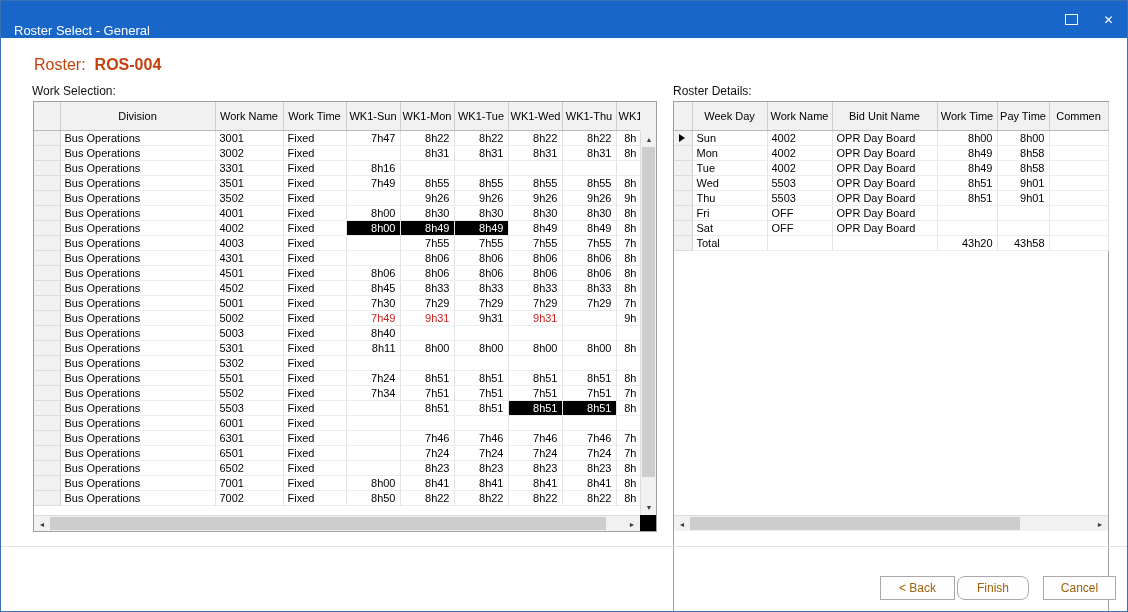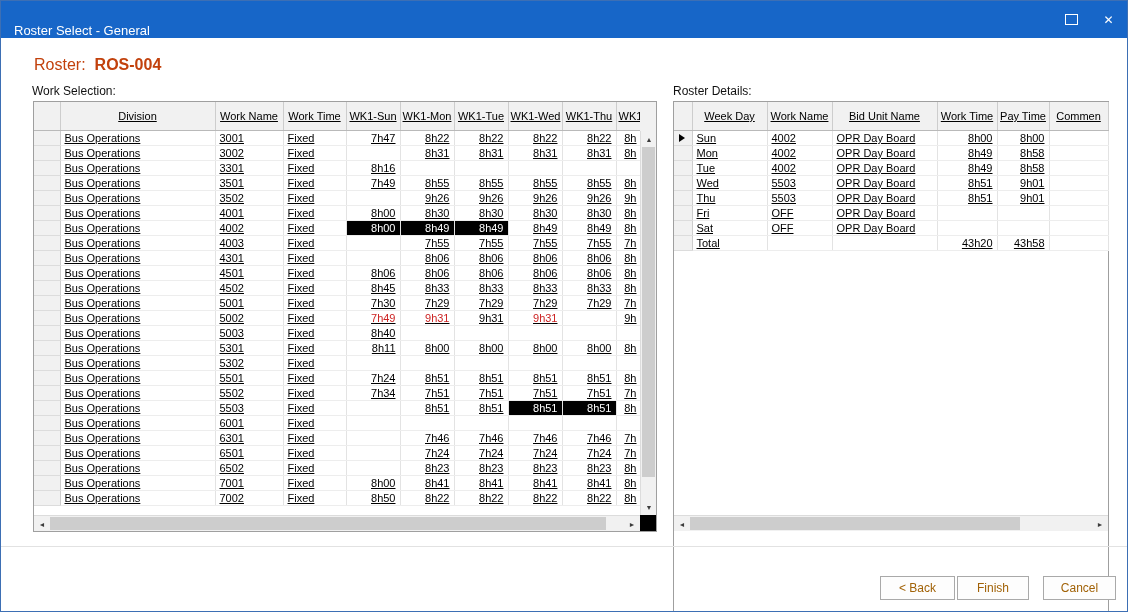--- a/index.html
+++ b/index.html
@@ -23,21 +23,21 @@
   .roster-row{position:absolute;left:33px;top:55px;font-size:16px;color:#c2410c;}
   .roster-value{font-weight:bold;margin-left:9px;}
   .section-label{position:absolute;font-size:12px;color:#111;}
   .ws-label{left:31px;top:83px;}
   .rd-label{left:672px;top:83px;}
 
   
   .grid{position:absolute;top:100px;background:#fff;border:1px solid #9f9f9f;box-sizing:border-box;}
   .ws-grid{left:32px;width:624px;height:431px;}
   .rd-grid{left:672px;width:436px;height:524px;}
-  .grid table{border-collapse:collapse;table-layout:fixed;font-size:11px;color:#000;text-decoration:underline;}
+  .grid table{border-collapse:collapse;table-layout:fixed;font-size:11px;color:#000;}
   .ws-grid table{width:606px;}
   .rd-grid table{width:434px;}
   th{background:#f1f1f1;font-weight:normal;font-size:11px;border-right:1px solid #cdcdcd;border-bottom:1px solid #b9b9b9;height:28px;text-align:center;padding:0 2px;overflow:hidden;white-space:nowrap;}
   td{height:14px;line-height:14px;padding:0 4px;border-right:1px solid #e3e3e3;border-bottom:1px solid #ededed;overflow:hidden;white-space:nowrap;}
   td.selcol{background:#f1f1f1;border-right:1px solid #cdcdcd;border-bottom:1px solid #dcdcdc;padding:0 2px;}
   td.txt{text-align:left;}
   td.num{text-align:right;}
   td.partial{padding-right:3px;}
   td.selected{background:var(--c-selection-bg);color:var(--c-selection-text);}
   td.red{color:var(--c-alert-text);}
@@ -57,21 +57,21 @@
   .rd-h{left:0;width:434px;}
   .hthumb{position:absolute;top:1px;bottom:1px;background:#cdcdcd;}
   .ws-h .hthumb{left:16px;width:556px;}
   .rd-h .hthumb{left:16px;width:330px;}
   .corner{position:absolute;left:606px;top:413px;width:16px;height:16px;background:#000;}
 
   
   .footer-line{position:absolute;left:0;right:0;top:545px;height:1px;background:#e2e2e2;}
   .btn{position:absolute;top:575px;height:24px;font-size:12px;font-family:inherit;background:#fdfdfd;border:1px solid #a9a9a9;color:#a16207;padding:0;}
   .btn-back{right:172px;width:75px;}
-  .btn-finish{right:98px;width:72px;}
+  .btn-finish{right:98px;width:72px;border-radius:8px;}
   .btn-cancel{right:11px;width:73px;}
 </style>
 </head>
 <body>
 
 <div class="dialog">
 
   <div class="titlebar">
     <span class="title">Roster Select - General</span>
     <span class="tb-controls">

